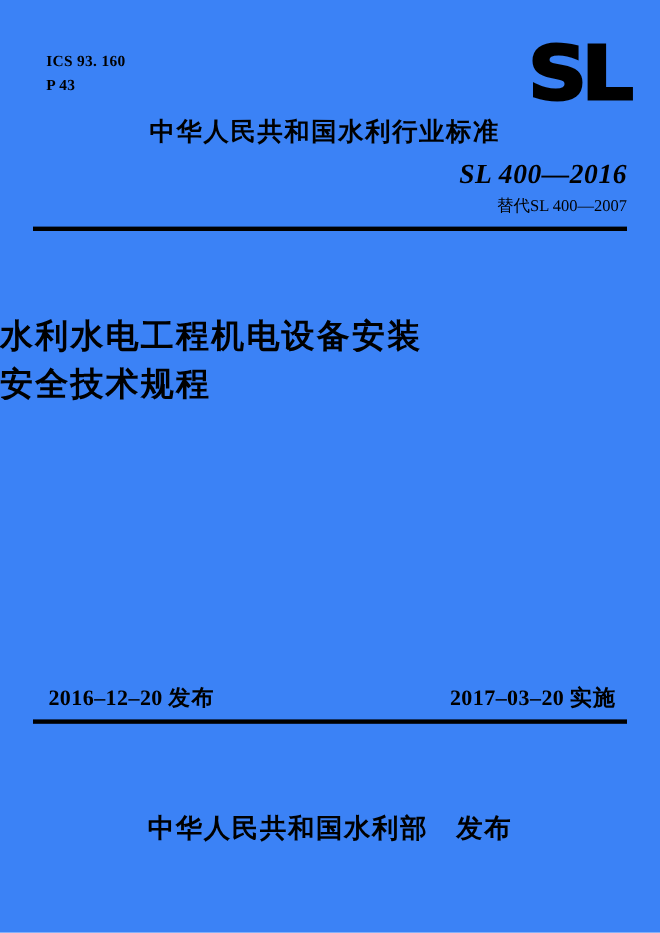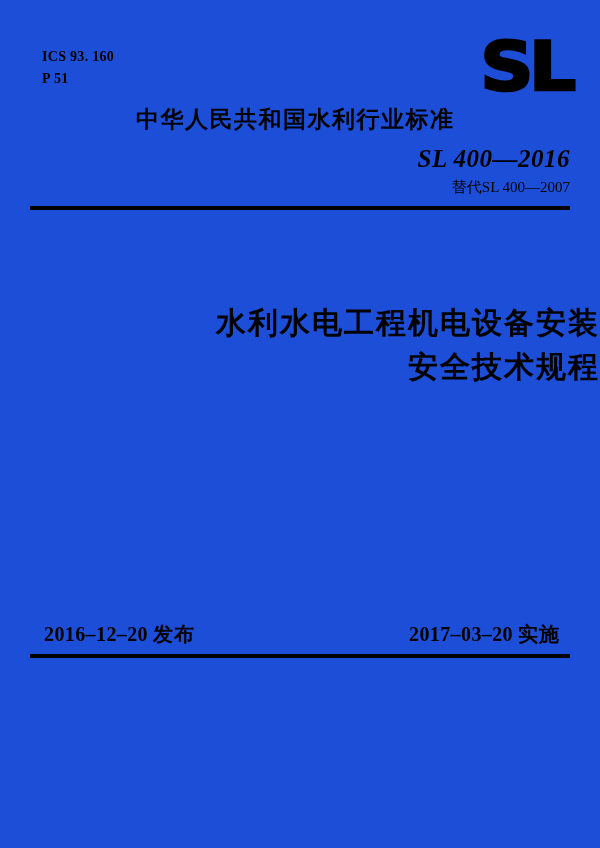--- a/index.html
+++ b/index.html
@@ -10,21 +10,21 @@
   }
   body {
     font-family: "Liberation Sans", "DejaVu Sans", sans-serif;
     color: #000000;
     -webkit-font-smoothing: none;
   }
   .page {
     position: relative;
     width: 600px;
     height: 848px;
-    background: #1d4ed8;
+    background: #3b82f6;
     overflow: hidden;
     box-sizing: border-box;
   }
 
   
   .ics-block {
     position: absolute;
     left: 42px;
     top: 46px;
     line-height: 1.55;
@@ -102,27 +102,26 @@
   }
   .rule-top { top: 206px; }
   .rule-bottom { top: 654px; height: 4px; }
 
   
   .cn-title {
     position: absolute;
     left: 0;
     right: 0;
     top: 284px;
-    text-align: right;
+    text-align: left;
     font-family: "DejaVu Sans", "Liberation Sans", sans-serif;
     font-weight: bold;
     font-size: 30px;
     line-height: 44px;
     letter-spacing: 2px;
-    margin-top: 17px;
   }
   .cn-title .line { display: block; white-space: nowrap; }
 
   .en-title {
     position: absolute;
     left: 0;
     right: 0;
     top: 389px;
     text-align: center;
     font-family: "Liberation Serif", "DejaVu Serif", serif;
@@ -174,21 +173,21 @@
     white-space: pre;
   }
 </style>
 </head>
 <body>
 
 <div class="page">
 
   <div class="ics-block">
     <div class="ics-line">ICS 93. 160</div>
-    <div class="ics-line">P 51</div>
+    <div class="ics-line">P 43</div>
   </div>
 
   <div class="sl-logo">SL</div>
 
   <div class="cn-standard-heading">中华人民共和国水利行业标准</div>
 
   <div class="std-number">SL 400—2016</div>
 
   <div class="std-replaces">
     <span class="cn">替代</span><span class="num">SL 400—2007</span>
@@ -206,14 +205,15 @@
     <div class="date-item">
       <span class="num">2016–12–20</span><span class="cn">发布</span>
     </div>
     <div class="date-item">
       <span class="num">2017–03–20</span><span class="cn">实施</span>
     </div>
   </div>
 
   <div class="rule rule-bottom"></div>
 
+  <div class="publisher">中华人民共和国水利部　发布</div>
 
 </div>
 
 </body></html>

